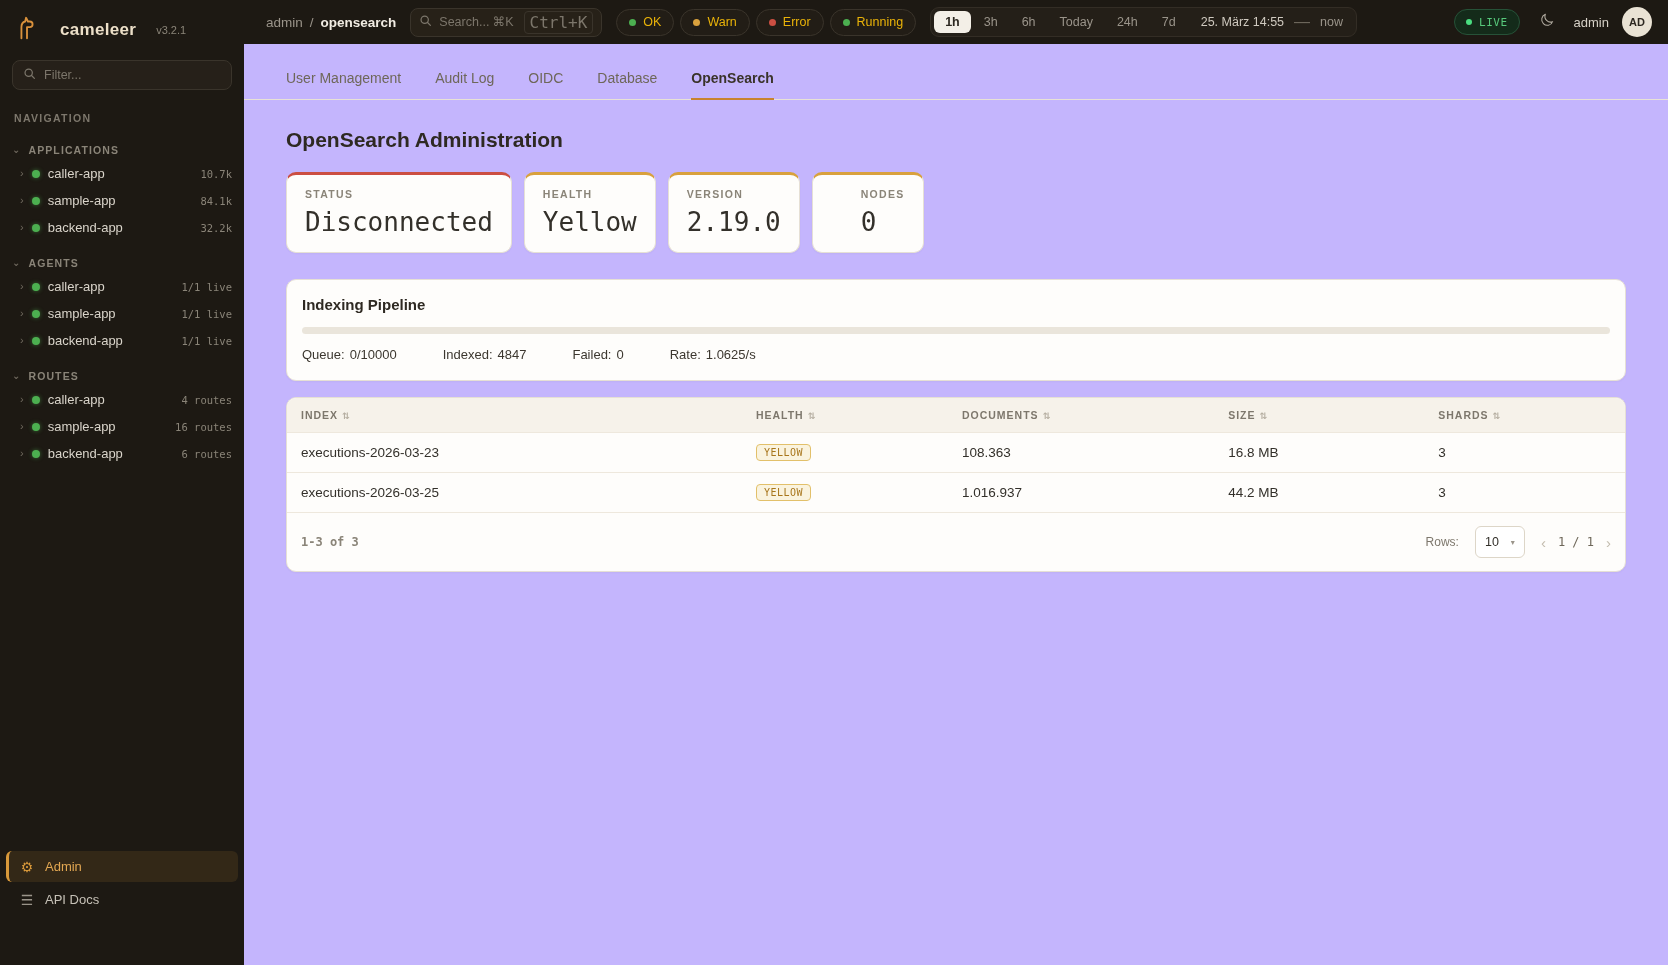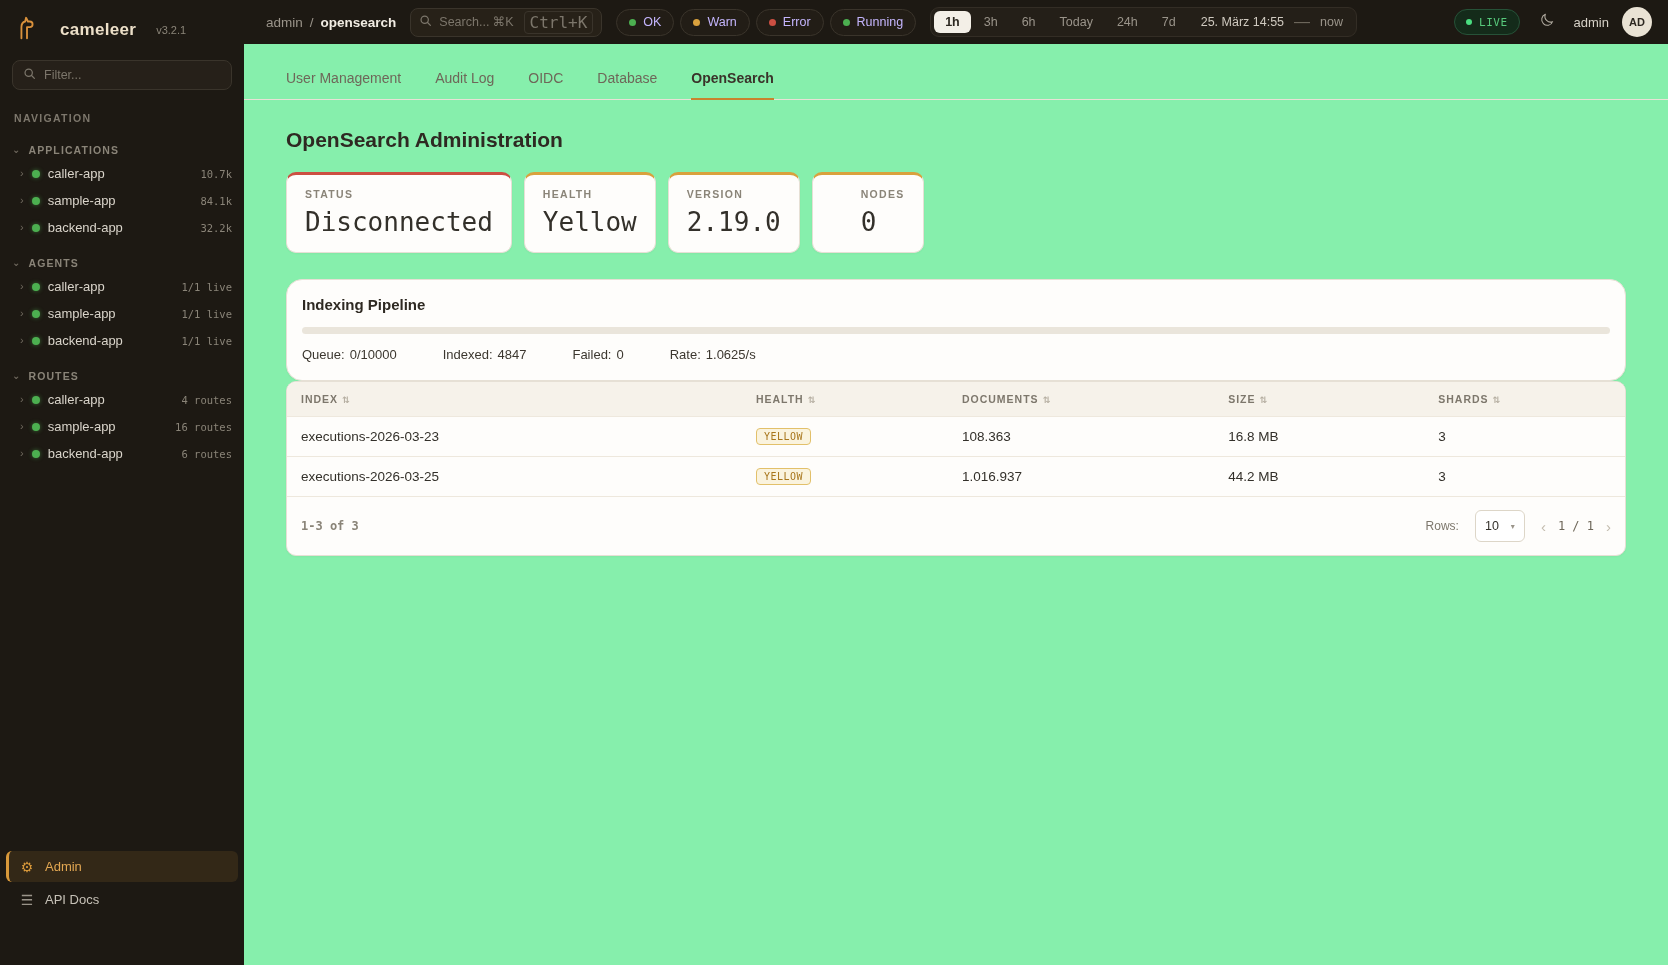--- a/index.html
+++ b/index.html
@@ -52,50 +52,50 @@
   .breadcrumb { font-size:13.5px; color:#9a948a; white-space:nowrap; display:flex; gap:7px; align-items:center; }
   .crumb-current { color:#f1ece3; font-weight:600; }
   .search {
     width:192px; height:29px; background:#272118; border:1px solid #3a342b;
     border-radius:8px; display:flex; align-items:center; gap:7px; padding:0 8px; flex-shrink:0;
   }
   .search input { background:transparent; border:none; outline:none; color:#d3cec4; font-size:12.5px; width:100%; font-family:inherit; }
   .search input::placeholder { color:#7c766b; }
   .kbd { font-family:"DejaVu Sans Mono",monospace; font-size:16px; color:#7c766b; border:1px solid #3a342b; border-radius:4px; padding:1px 5px; white-space:nowrap; }
   .pills { display:flex; gap:6px; }
-  .pill { display:flex; align-items:center; gap:7px; height:27px; padding:0 12px; border:1px solid #3a342b; border-radius:14px; color:#c4b5fd; font-size:12.5px; background:#221d16; cursor:default; }
+  .pill { display:flex; align-items:center; gap:7px; height:27px; padding:0 12px; border:1px solid #3a342b; border-radius:14px; color:#eab308; font-size:12.5px; background:#221d16; cursor:default; }
   .pill-dot { width:7px; height:7px; border-radius:50%; }
   .time-group { display:flex; align-items:center; background:#241f18; border:1px solid #332d25; border-radius:9px; padding:3px; gap:2px; }
   .time-btn { padding:4px 11px; font-size:12.5px; color:#9a948a; border-radius:6px; cursor:default; white-space:nowrap; }
   .time-btn.active { background:#f3efe7; color:#2c2720; font-weight:600; }
   .time-date { padding:0 8px 0 12px; color:#cfc9bf; font-size:12.5px; white-space:nowrap; }
   .time-dash { color:#6f695e; }
   .time-now { color:#9a948a; font-size:12.5px; padding:0 10px 0 8px; }
   .topbar-right { margin-left:auto; display:flex; align-items:center; gap:13px; }
   .live { display:flex; gap:7px; align-items:center; background:#142b1a; border:1px solid #265238; border-radius:13px; height:26px; padding:0 11px; color:#57c87b; font-family:"DejaVu Sans Mono",monospace; font-size:11px; letter-spacing:.5px; }
   .live-dot { width:6px; height:6px; border-radius:50%; }
   .icon-btn { display:flex; align-items:center; justify-content:center; width:28px; height:28px; cursor:default; }
   .user-label { font-size:13px; color:#d6d1c7; }
   .avatar { width:30px; height:30px; border-radius:50%; background:#e9e2d4; color:#2c2720; font-size:11px; font-weight:700; display:flex; align-items:center; justify-content:center; }
 
   
-  .content { flex:1; overflow:auto; background:#86efac; }
+  .content { flex:1; overflow:auto; background:#c4b5fd; }
   .tabs { display:flex; gap:34px; padding:26px 42px 0; border-bottom:1px solid #e8e2d6; }
   .tab { font-size:14px; color:#6e6759; padding-bottom:12px; border-bottom:2px solid transparent; margin-bottom:-1px; cursor:default; }
   .tab.active { color:#3a332a; font-weight:600; border-bottom:2px solid #c8832e; }
   .page-title { margin:28px 42px 20px; font-size:21px; font-weight:700; color:#2e2922; }
   .stats-row { display:flex; gap:12px; padding:0 42px;align-items:flex-end; }
   .stat-card {
     background:#fefdfb; border:1px solid #e6e0d5; border-top:3px solid #d9a13d;
     border-radius:10px; padding:13px 18px 15px; min-width:68px;
     box-shadow:0 1px 2px rgba(60,50,30,.04);
   }
   .stat-label { font-size:10.5px; letter-spacing:1.3px; color:#8a8478; font-weight:700; }
   .stat-value { margin-top:7px; font-family:"DejaVu Sans Mono",monospace; font-size:26px; color:#33302a; font-weight:500; white-space:nowrap; }
-  .pipeline-card { margin:26px 42px 0; background:#fefdfb; border:1px solid #e6e0d5; border-radius:16px; padding:16px 15px 18px; box-shadow:0 1px 2px rgba(60,50,30,.04); }
+  .pipeline-card { margin:26px 42px 16px; background:#fefdfb; border:1px solid #e6e0d5; border-radius:10px; padding:16px 15px 18px; box-shadow:0 1px 2px rgba(60,50,30,.04); }
   .pipe-title { font-size:15px; font-weight:700; color:#2e2922; }
   .progress { margin-top:14px; height:7px; background:#eae5db; border-radius:4px; overflow:hidden; }
   .progress-fill { height:100%; background:#d9993a; }
   .pipe-stats { display:flex; gap:46px; margin-top:13px; font-size:13px; color:#3c372f; }
   .pipe-stat { display:flex; gap:5px; }
   .section-title { margin:32px 42px 14px; font-size:17px; font-weight:700; color:#2e2922; }
   .table-card { margin:0 42px; background:#fefdfb; border:1px solid #e6e0d5; border-radius:10px; overflow:hidden; box-shadow:0 1px 2px rgba(60,50,30,.04); }
   table { width:100%; border-collapse:collapse; }
   thead th { background:#f6f2ea; text-align:left; font-size:10.5px; letter-spacing:1px; color:#7d776c; font-weight:700; padding:11px 14px; cursor:default; white-space:nowrap; }
   th:nth-child(1){ width:34%; } th:nth-child(2){ width:15.4%; } th:nth-child(3){ width:19.9%; } th:nth-child(4){ width:15.7%; }

